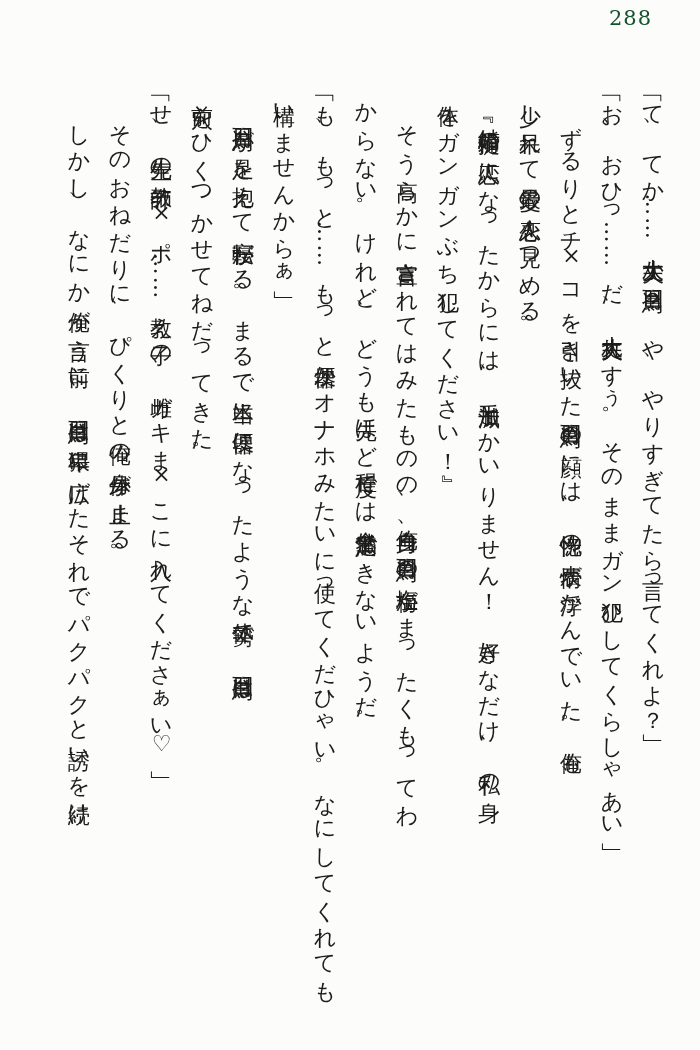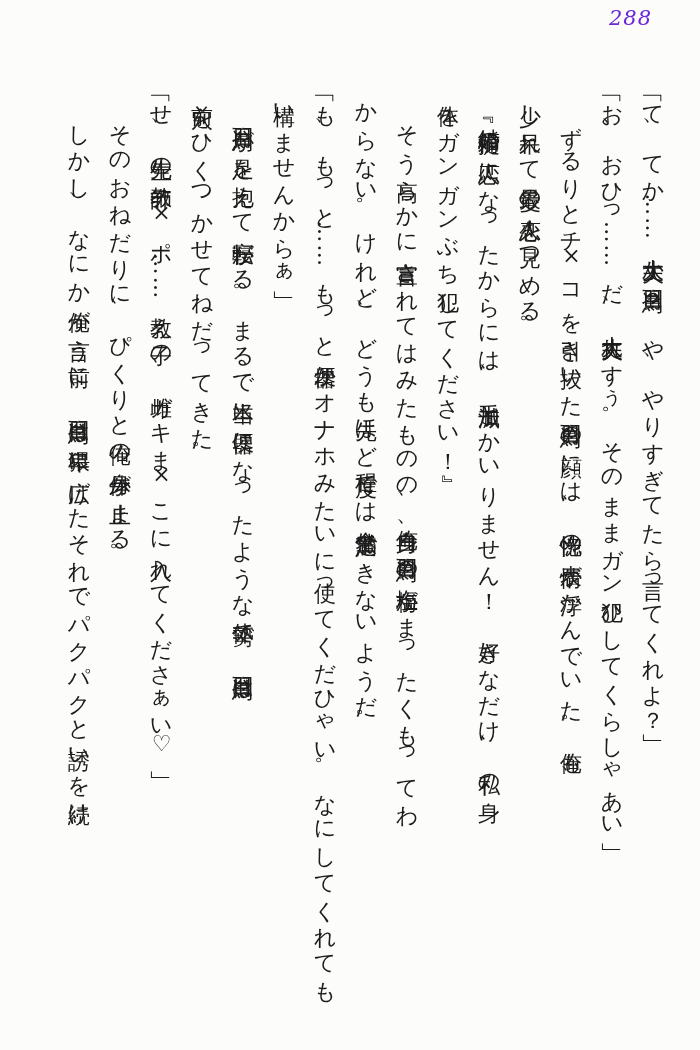--- a/index.html
+++ b/index.html
@@ -14,23 +14,22 @@
     background: #fcfcfa;
     overflow: hidden;
     font-family: "DejaVu Serif", "Liberation Serif", serif;
     color: #1c1c1c;
   }
   .page-number {
     position: absolute;
     top: 6px;
     right: 48px;
     font-size: 21px;
-    font-style: italic;
     letter-spacing: 1px;
-    color: #6d28d9;
+    color: #14532d;
     margin-left: 30px;
   }
   .text-block {
     position: absolute;
     top: 88px;
     right: 26px;
     height: 952px;
     writing-mode: vertical-rl;
     text-orientation: mixed;
     font-size: 22px;

